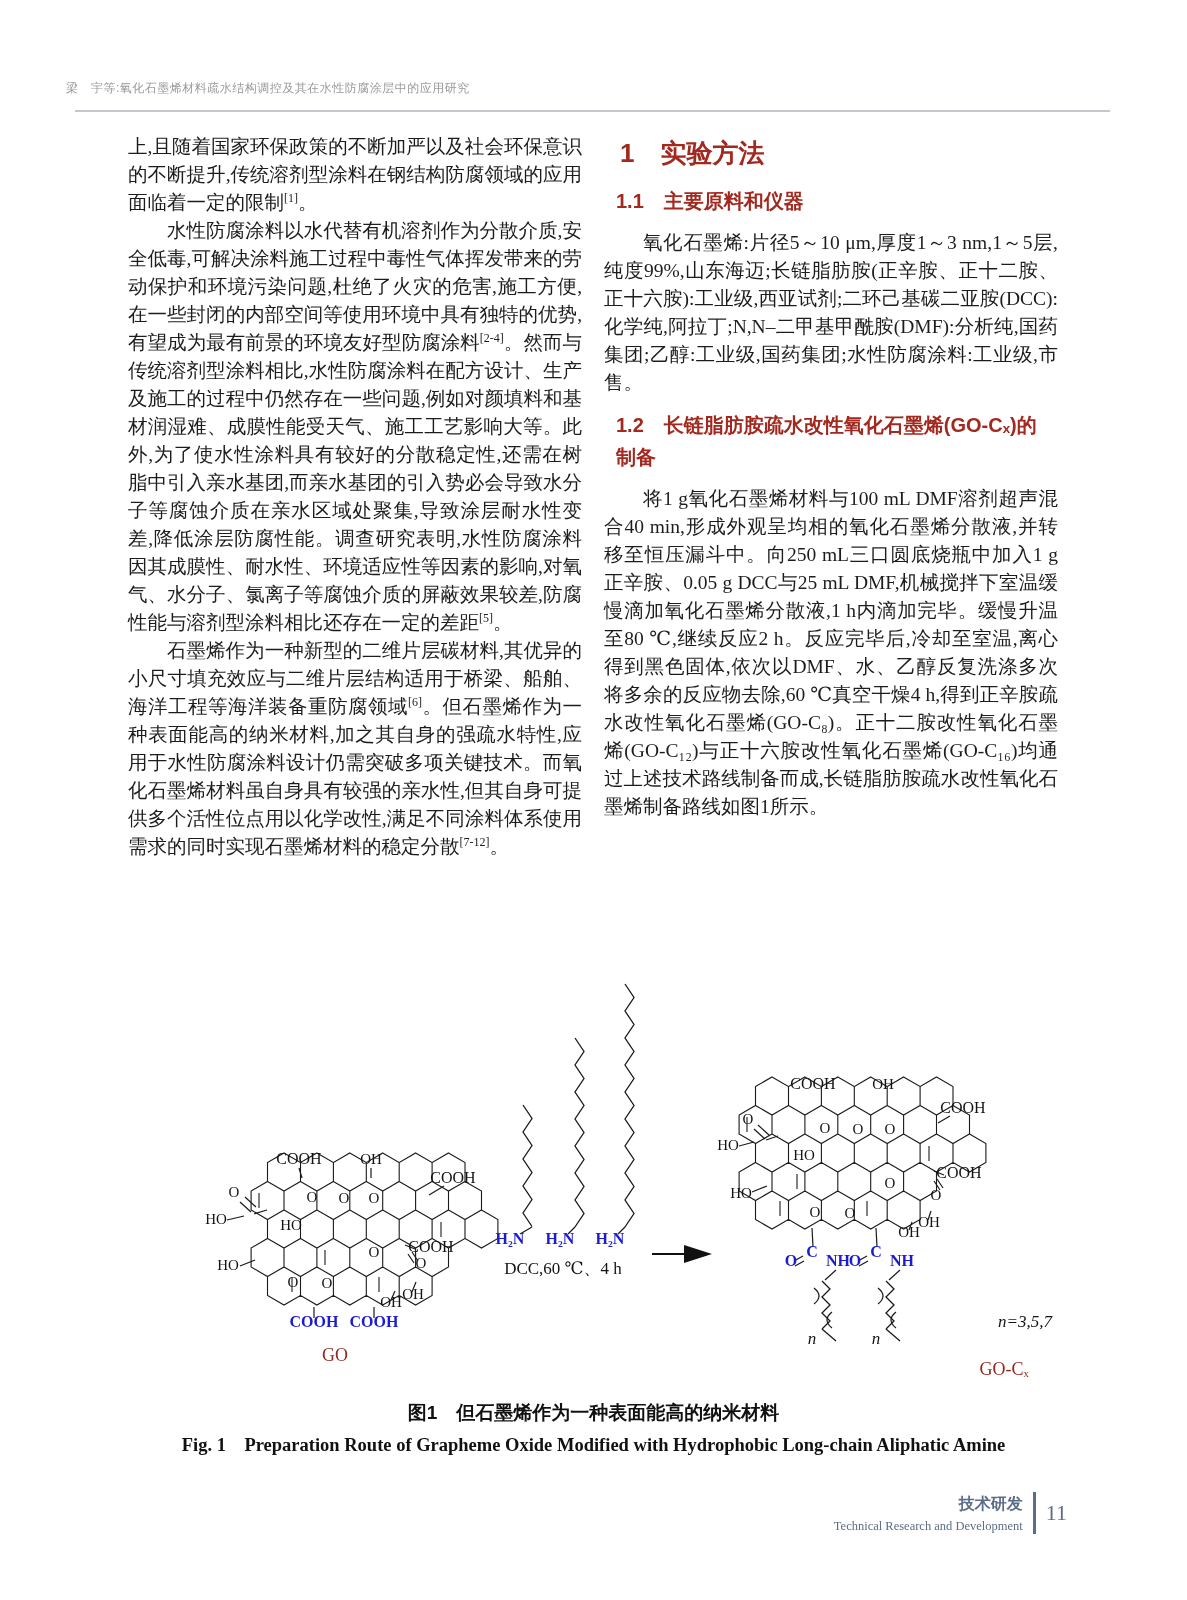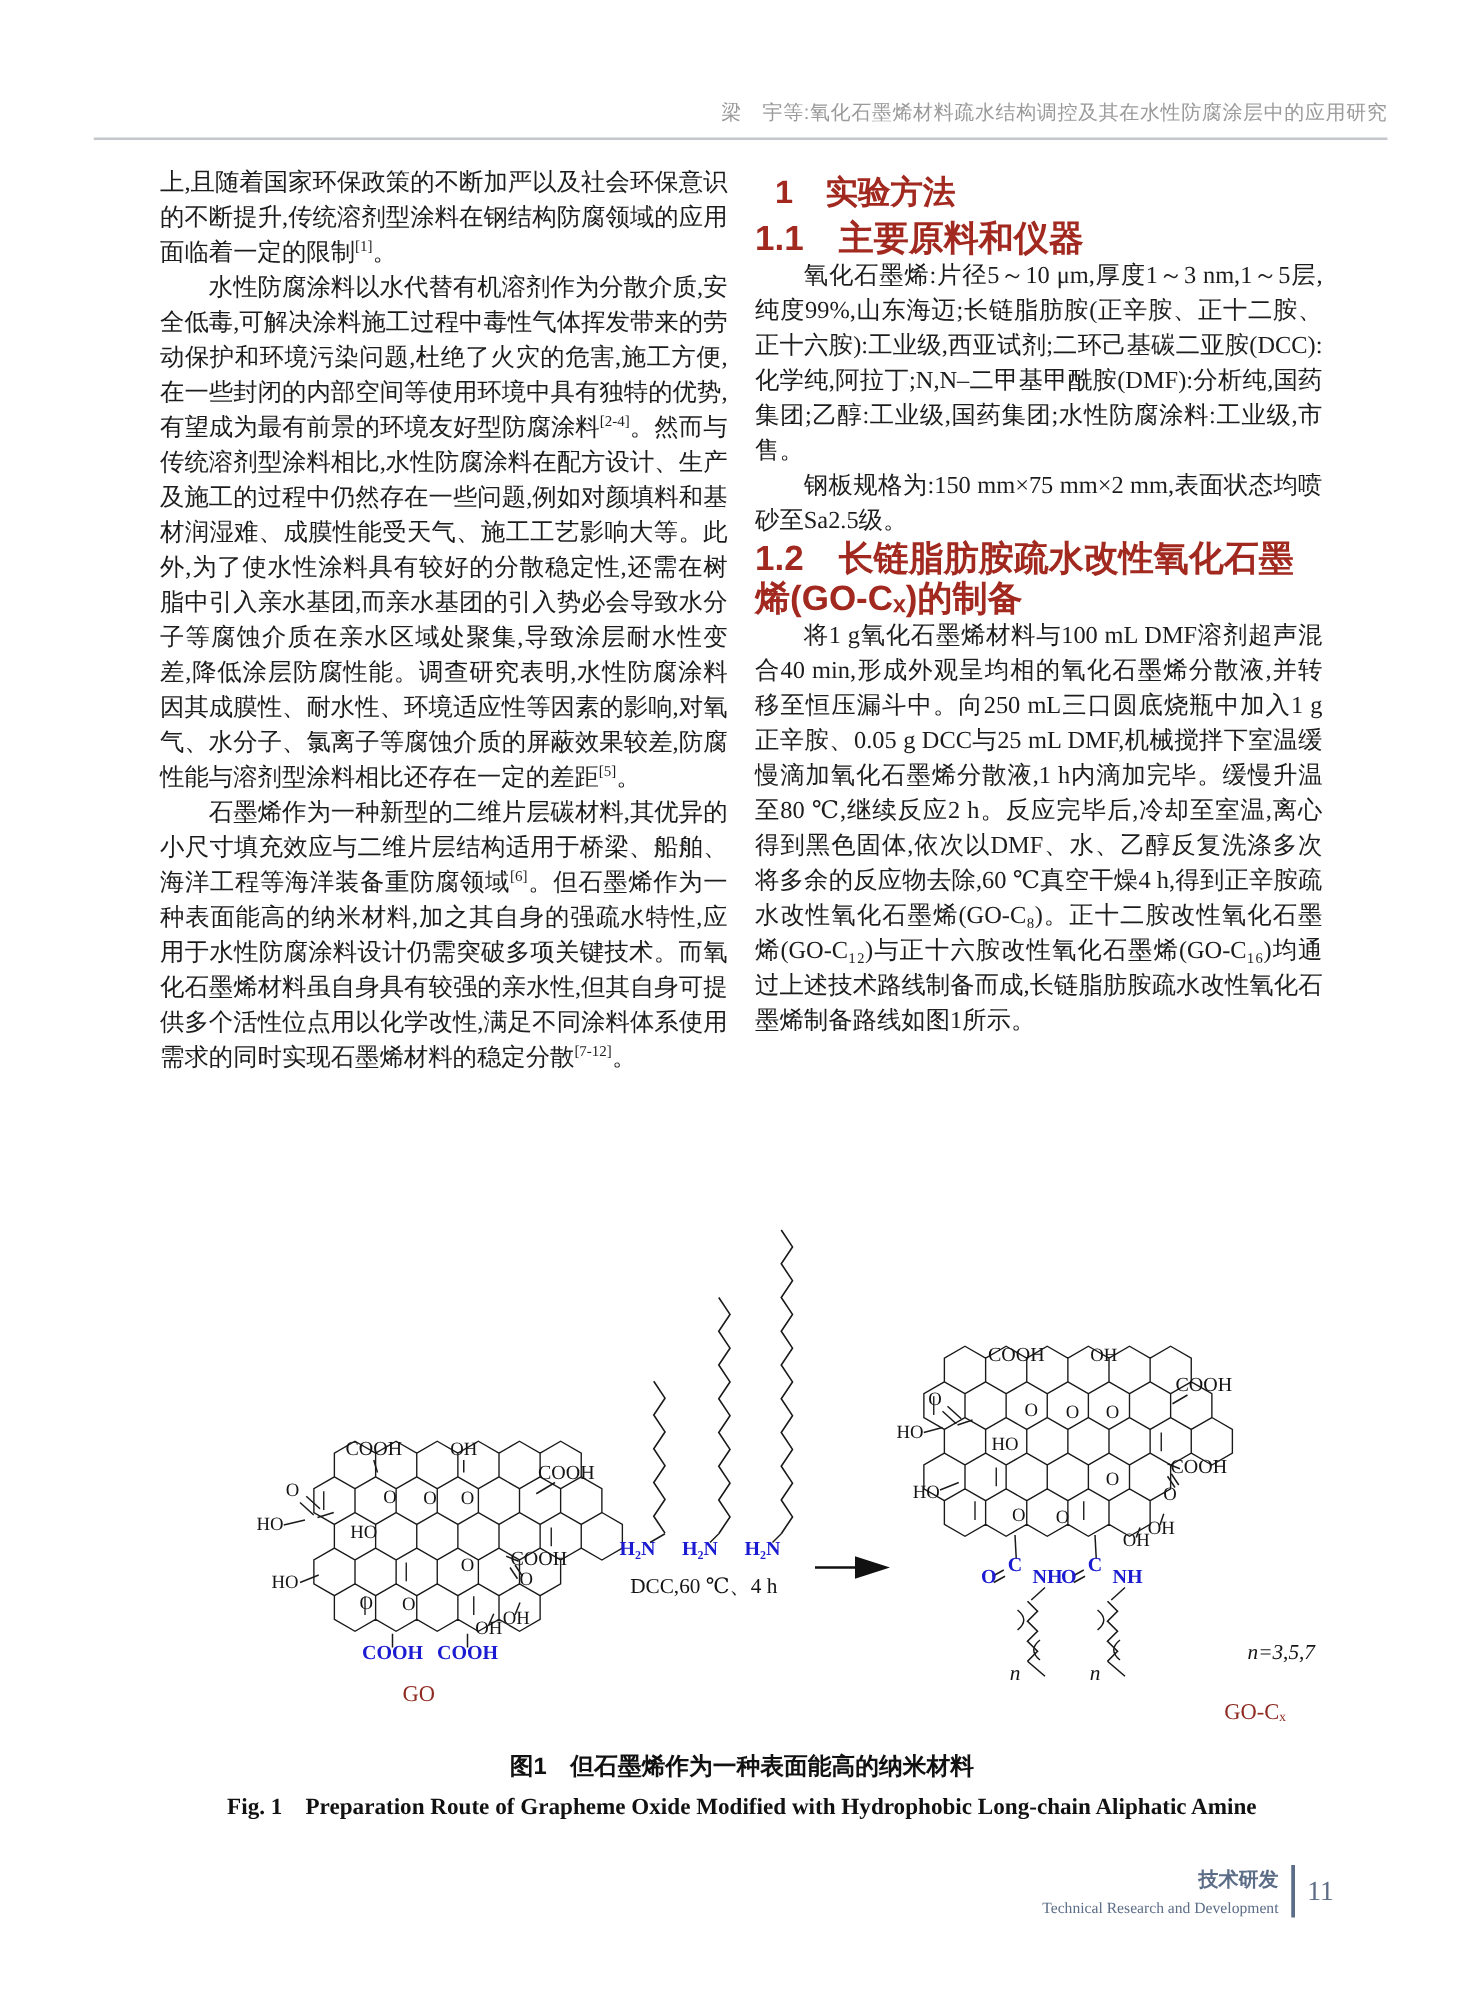--- a/index.html
+++ b/index.html
@@ -2,33 +2,33 @@
 <html><head>
 <meta charset="utf-8">
 <style>
   :root{
     --red:#a2291f; --blue:#1b1bd1; --darkred:#8e2a20;
     --slate:#5c6d87; --rulegray:#c4c7cb; --rungray:#9a9a9a; --ink:#1c1c1c;
   }
   html,body{margin:0;padding:0;background:#ffffff;}
   .page{position:relative;width:1187px;height:1600px;background:#fff;overflow:hidden;
         font-family:"Liberation Serif","DejaVu Serif",serif;color:var(--ink);}
-  .running-head{position:absolute;top:80px;left:66px;right:77px;text-align:right;
+  .running-head{position:absolute;top:80px;left:66px;right:77px;text-align:left;
         font-family:"Liberation Sans","DejaVu Sans",sans-serif;
-        font-size:16px;color:var(--rungray);letter-spacing:.5px;}
+        font-size:12px;color:var(--rungray);letter-spacing:.5px;}
   .head-rule{position:absolute;top:110px;left:75px;right:77px;border-top:2.5px solid var(--rulegray);}
   .columns{position:absolute;top:133px;left:128px;width:930px;display:flex;gap:22px;}
   .col{width:454px;}
   .col p{margin:0;font-size:19.5px;line-height:28px;text-align:justify;text-indent:2em;}
   .col p.noindent{text-indent:0;}
   sup{font-size:12px;line-height:0;}
   .h1{font-family:"Liberation Sans","DejaVu Sans",sans-serif;color:var(--red);
       font-weight:bold;font-size:26px;line-height:40px;margin:0 0 2px 16px;}
   .h2{font-family:"Liberation Sans","DejaVu Sans",sans-serif;color:var(--red);
-      font-weight:bold;font-size:28px;line-height:32px;margin:0;}
+      font-weight:bold;font-size:20px;line-height:32px;margin:12px;}
   .figure{position:absolute;top:950px;left:128px;width:930px;height:445px;}
   #fig-svg{width:930px;height:445px;display:block;}
   #fig-svg text{font-family:"Liberation Serif","DejaVu Serif",serif;}
   #fig-svg .fk{fill:#141414;font-size:16px;}
   #fig-svg .fo{fill:#141414;font-size:15px;}
   #fig-svg .fb{fill:var(--blue);font-size:16px;font-weight:600;}
   #fig-svg .fr{fill:var(--darkred);font-size:18px;}
   #fig-svg .fdcc{fill:#141414;font-size:17px;}
   #fig-svg .fn{fill:#141414;font-size:17px;font-style:italic;}
   .caption{position:absolute;left:0;right:0;text-align:center;}
@@ -53,21 +53,20 @@
   <div class="columns">
     <div class="col">
       <p class="noindent"><span>上,且随着国家环保政策的不断加严以及社会环保意识的不断提升,传统溶剂型涂料在钢结构防腐领域的应用面临着一定的限制</span><sup>[1]</sup><span>。</span></p>
       <p><span>水性防腐涂料以水代替有机溶剂作为分散介质,安全低毒,可解决涂料施工过程中毒性气体挥发带来的劳动保护和环境污染问题,杜绝了火灾的危害,施工方便,在一些封闭的内部空间等使用环境中具有独特的优势,有望成为最有前景的环境友好型防腐涂料</span><sup>[2-4]</sup><span>。然而与传统溶剂型涂料相比,水性防腐涂料在配方设计、生产及施工的过程中仍然存在一些问题,例如对颜填料和基材润湿难、成膜性能受天气、施工工艺影响大等。此外,为了使水性涂料具有较好的分散稳定性,还需在树脂中引入亲水基团,而亲水基团的引入势必会导致水分子等腐蚀介质在亲水区域处聚集,导致涂层耐水性变差,降低涂层防腐性能。调查研究表明,水性防腐涂料因其成膜性、耐水性、环境适应性等因素的影响,对氧气、水分子、氯离子等腐蚀介质的屏蔽效果较差,防腐性能与溶剂型涂料相比还存在一定的差距</span><sup>[5]</sup><span>。</span></p>
       <p><span>石墨烯作为一种新型的二维片层碳材料,其优异的小尺寸填充效应与二维片层结构适用于桥梁、船舶、海洋工程等海洋装备重防腐领域</span><sup>[6]</sup><span>。但石墨烯作为一种表面能高的纳米材料,加之其自身的强疏水特性,应用于水性防腐涂料设计仍需突破多项关键技术。而氧化石墨烯材料虽自身具有较强的亲水性,但其自身可提供多个活性位点用以化学改性,满足不同涂料体系使用需求的同时实现石墨烯材料的稳定分散</span><sup>[7-12]</sup><span>。</span></p>
     </div>
     <div class="col">
       <div class="h1">1　实验方法</div>
       <div class="h2">1.1　主要原料和仪器</div>
       <p>氧化石墨烯:片径5～10 μm,厚度1～3 nm,1～5层,纯度99%,山东海迈;长链脂肪胺(正辛胺、正十二胺、正十六胺):工业级,西亚试剂;二环己基碳二亚胺(DCC):化学纯,阿拉丁;N,N–二甲基甲酰胺(DMF):分析纯,国药集团;乙醇:工业级,国药集团;水性防腐涂料:工业级,市售。</p>
-      <p>钢板规格为:150 mm×75 mm×2 mm,表面状态均喷砂至Sa2.5级。</p>
       <div class="h2">1.2　长链脂肪胺疏水改性氧化石墨烯(GO-Cₓ)的制备</div>
       <p>将1 g氧化石墨烯材料与100 mL DMF溶剂超声混合40 min,形成外观呈均相的氧化石墨烯分散液,并转移至恒压漏斗中。向250 mL三口圆底烧瓶中加入1 g正辛胺、0.05 g DCC与25 mL DMF,机械搅拌下室温缓慢滴加氧化石墨烯分散液,1 h内滴加完毕。缓慢升温至80 ℃,继续反应2 h。反应完毕后,冷却至室温,离心得到黑色固体,依次以DMF、水、乙醇反复洗涤多次将多余的反应物去除,60 ℃真空干燥4 h,得到正辛胺疏水改性氧化石墨烯(GO-C₈)。正十二胺改性氧化石墨烯(GO-C₁₂)与正十六胺改性氧化石墨烯(GO-C₁₆)均通过上述技术路线制备而成,长链脂肪胺疏水改性氧化石墨烯制备路线如图1所示。</p>
     </div>
   </div>
 
   <div class="figure">
     <svg id="fig-svg" viewBox="0 0 930 445">
         <path d="M156.0,203.0L172.5,212.5L172.5,231.5L156.0,241.0L139.5,231.5L139.5,212.5ZM188.9,203.0L205.4,212.5L205.4,231.5L188.9,241.0L172.5,231.5L172.5,212.5ZM221.8,203.0L238.3,212.5L238.3,231.5L221.8,241.0L205.4,231.5L205.4,212.5ZM254.7,203.0L271.2,212.5L271.2,231.5L254.7,241.0L238.3,231.5L238.3,212.5ZM287.6,203.0L304.1,212.5L304.1,231.5L287.6,241.0L271.2,231.5L271.2,212.5ZM320.5,203.0L337.0,212.5L337.0,231.5L320.5,241.0L304.1,231.5L304.1,212.5ZM139.5,231.5L156.0,241.0L156.0,260.0L139.5,269.5L123.1,260.0L123.1,241.0ZM172.5,231.5L188.9,241.0L188.9,260.0L172.5,269.5L156.0,260.0L156.0,241.0ZM205.4,231.5L221.8,241.0L221.8,260.0L205.4,269.5L188.9,260.0L188.9,241.0ZM238.3,231.5L254.7,241.0L254.7,260.0L238.3,269.5L221.8,260.0L221.8,241.0ZM271.2,231.5L287.6,241.0L287.6,260.0L271.2,269.5L254.7,260.0L254.7,241.0ZM304.1,231.5L320.5,241.0L320.5,260.0L304.1,269.5L287.6,260.0L287.6,241.0ZM337.0,231.5L353.5,241.0L353.5,260.0L337.0,269.5L320.5,260.0L320.5,241.0ZM156.0,260.0L172.5,269.5L172.5,288.5L156.0,298.0L139.5,288.5L139.5,269.5ZM188.9,260.0L205.4,269.5L205.4,288.5L188.9,298.0L172.5,288.5L172.5,269.5ZM221.8,260.0L238.3,269.5L238.3,288.5L221.8,298.0L205.4,288.5L205.4,269.5ZM254.7,260.0L271.2,269.5L271.2,288.5L254.7,298.0L238.3,288.5L238.3,269.5ZM287.6,260.0L304.1,269.5L304.1,288.5L287.6,298.0L271.2,288.5L271.2,269.5ZM320.5,260.0L337.0,269.5L337.0,288.5L320.5,298.0L304.1,288.5L304.1,269.5ZM353.5,260.0L369.9,269.5L369.9,288.5L353.5,298.0L337.0,288.5L337.0,269.5ZM139.5,288.5L156.0,298.0L156.0,317.0L139.5,326.5L123.1,317.0L123.1,298.0ZM172.5,288.5L188.9,298.0L188.9,317.0L172.5,326.5L156.0,317.0L156.0,298.0ZM205.4,288.5L221.8,298.0L221.8,317.0L205.4,326.5L188.9,317.0L188.9,298.0ZM238.3,288.5L254.7,298.0L254.7,317.0L238.3,326.5L221.8,317.0L221.8,298.0ZM271.2,288.5L287.6,298.0L287.6,317.0L271.2,326.5L254.7,317.0L254.7,298.0ZM304.1,288.5L320.5,298.0L320.5,317.0L304.1,326.5L287.6,317.0L287.6,298.0ZM156.0,317.0L172.5,326.5L172.5,345.5L156.0,355.0L139.5,345.5L139.5,326.5ZM188.9,317.0L205.4,326.5L205.4,345.5L188.9,355.0L172.5,345.5L172.5,326.5ZM221.8,317.0L238.3,326.5L238.3,345.5L221.8,355.0L205.4,345.5L205.4,326.5ZM254.7,317.0L271.2,326.5L271.2,345.5L254.7,355.0L238.3,345.5L238.3,326.5ZM287.6,317.0L304.1,326.5L304.1,345.5L287.6,355.0L271.2,345.5L271.2,326.5Z" fill="none" stroke="#1a1a1a" stroke-width="1.1"></path>
         <path d="M644.0,127.0L660.5,136.5L660.5,155.5L644.0,165.0L627.5,155.5L627.5,136.5ZM676.9,127.0L693.4,136.5L693.4,155.5L676.9,165.0L660.5,155.5L660.5,136.5ZM709.8,127.0L726.3,136.5L726.3,155.5L709.8,165.0L693.4,155.5L693.4,136.5ZM742.7,127.0L759.2,136.5L759.2,155.5L742.7,165.0L726.3,155.5L726.3,136.5ZM775.6,127.0L792.1,136.5L792.1,155.5L775.6,165.0L759.2,155.5L759.2,136.5ZM808.5,127.0L825.0,136.5L825.0,155.5L808.5,165.0L792.1,155.5L792.1,136.5ZM627.5,155.5L644.0,165.0L644.0,184.0L627.5,193.5L611.1,184.0L611.1,165.0ZM660.5,155.5L676.9,165.0L676.9,184.0L660.5,193.5L644.0,184.0L644.0,165.0ZM693.4,155.5L709.8,165.0L709.8,184.0L693.4,193.5L676.9,184.0L676.9,165.0ZM726.3,155.5L742.7,165.0L742.7,184.0L726.3,193.5L709.8,184.0L709.8,165.0ZM759.2,155.5L775.6,165.0L775.6,184.0L759.2,193.5L742.7,184.0L742.7,165.0ZM792.1,155.5L808.5,165.0L808.5,184.0L792.1,193.5L775.6,184.0L775.6,165.0ZM825.0,155.5L841.5,165.0L841.5,184.0L825.0,193.5L808.5,184.0L808.5,165.0ZM644.0,184.0L660.5,193.5L660.5,212.5L644.0,222.0L627.5,212.5L627.5,193.5ZM676.9,184.0L693.4,193.5L693.4,212.5L676.9,222.0L660.5,212.5L660.5,193.5ZM709.8,184.0L726.3,193.5L726.3,212.5L709.8,222.0L693.4,212.5L693.4,193.5ZM742.7,184.0L759.2,193.5L759.2,212.5L742.7,222.0L726.3,212.5L726.3,193.5ZM775.6,184.0L792.1,193.5L792.1,212.5L775.6,222.0L759.2,212.5L759.2,193.5ZM808.5,184.0L825.0,193.5L825.0,212.5L808.5,222.0L792.1,212.5L792.1,193.5ZM841.5,184.0L857.9,193.5L857.9,212.5L841.5,222.0L825.0,212.5L825.0,193.5ZM627.5,212.5L644.0,222.0L644.0,241.0L627.5,250.5L611.1,241.0L611.1,222.0ZM660.5,212.5L676.9,222.0L676.9,241.0L660.5,250.5L644.0,241.0L644.0,222.0ZM693.4,212.5L709.8,222.0L709.8,241.0L693.4,250.5L676.9,241.0L676.9,222.0ZM726.3,212.5L742.7,222.0L742.7,241.0L726.3,250.5L709.8,241.0L709.8,222.0ZM759.2,212.5L775.6,222.0L775.6,241.0L759.2,250.5L742.7,241.0L742.7,222.0ZM792.1,212.5L808.5,222.0L808.5,241.0L792.1,250.5L775.6,241.0L775.6,222.0ZM644.0,241.0L660.5,250.5L660.5,269.5L644.0,279.0L627.5,269.5L627.5,250.5ZM676.9,241.0L693.4,250.5L693.4,269.5L676.9,279.0L660.5,269.5L660.5,250.5ZM709.8,241.0L726.3,250.5L726.3,269.5L709.8,279.0L693.4,269.5L693.4,250.5ZM742.7,241.0L759.2,250.5L759.2,269.5L742.7,279.0L726.3,269.5L726.3,250.5ZM775.6,241.0L792.1,250.5L792.1,269.5L775.6,279.0L759.2,269.5L759.2,250.5Z" fill="none" stroke="#1a1a1a" stroke-width="1.1"></path>
         <line x1="131" y1="243" x2="131" y2="258" stroke="#1a1a1a" stroke-width="1.1"></line>

